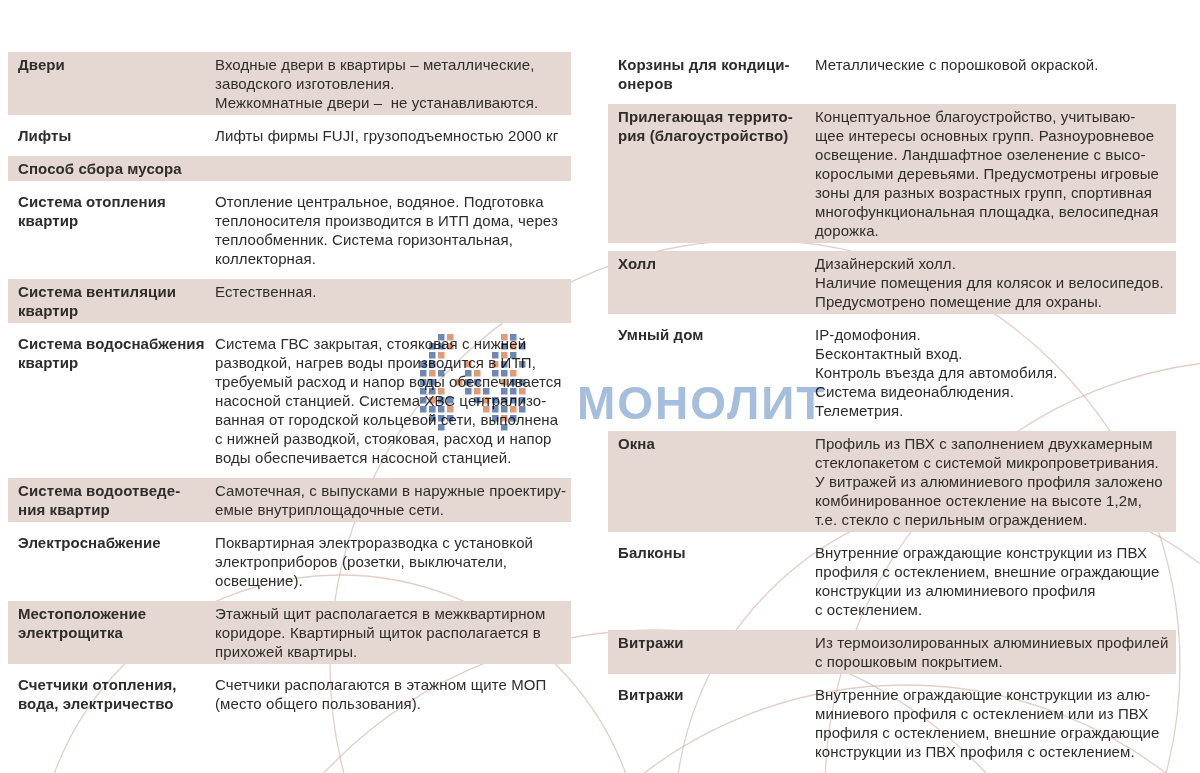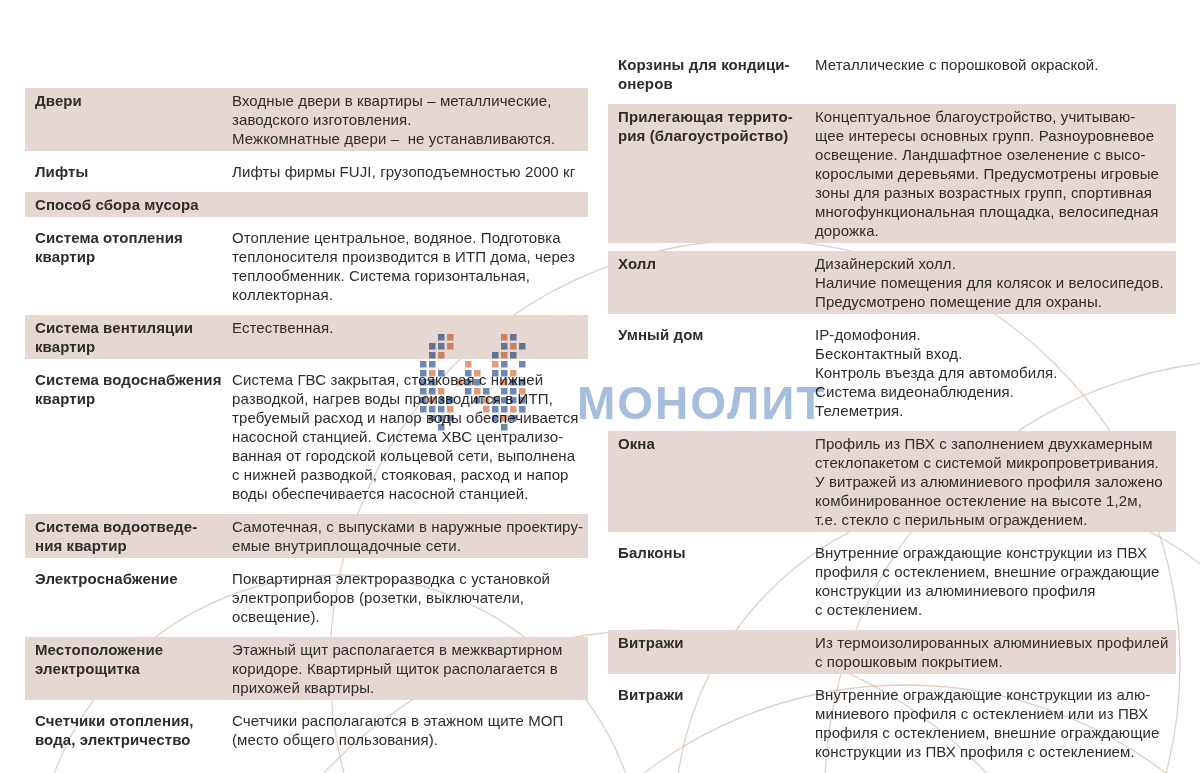--- a/index.html
+++ b/index.html
@@ -6,21 +6,21 @@
   body{
     width:1200px;height:773px;position:relative;overflow:hidden;
     background:#ffffff;
     font-family:"Liberation Sans","DejaVu Sans",sans-serif;
     color:#2f2d2b;
   }
   
   #arcs{position:absolute;top:0;left:0;z-index:0;pointer-events:none;}
   
   .col{position:absolute;top:52px;z-index:1;}
-  #col-left{left:25px;width:563px;margin-top:36px;}
+  #col-left{left:8px;width:563px;}
   #col-right{left:608px;width:568px;}
   .row{
     display:flex;align-items:flex-start;
     padding:3px 10px;margin-bottom:8px;
     font-size:15px;line-height:19px;
   }
   .row.hl{background:var(--hl,#e5d7d1);}
   .row-label{
     flex:0 0 197px;font-weight:700;white-space:pre;
     letter-spacing:.1px;

